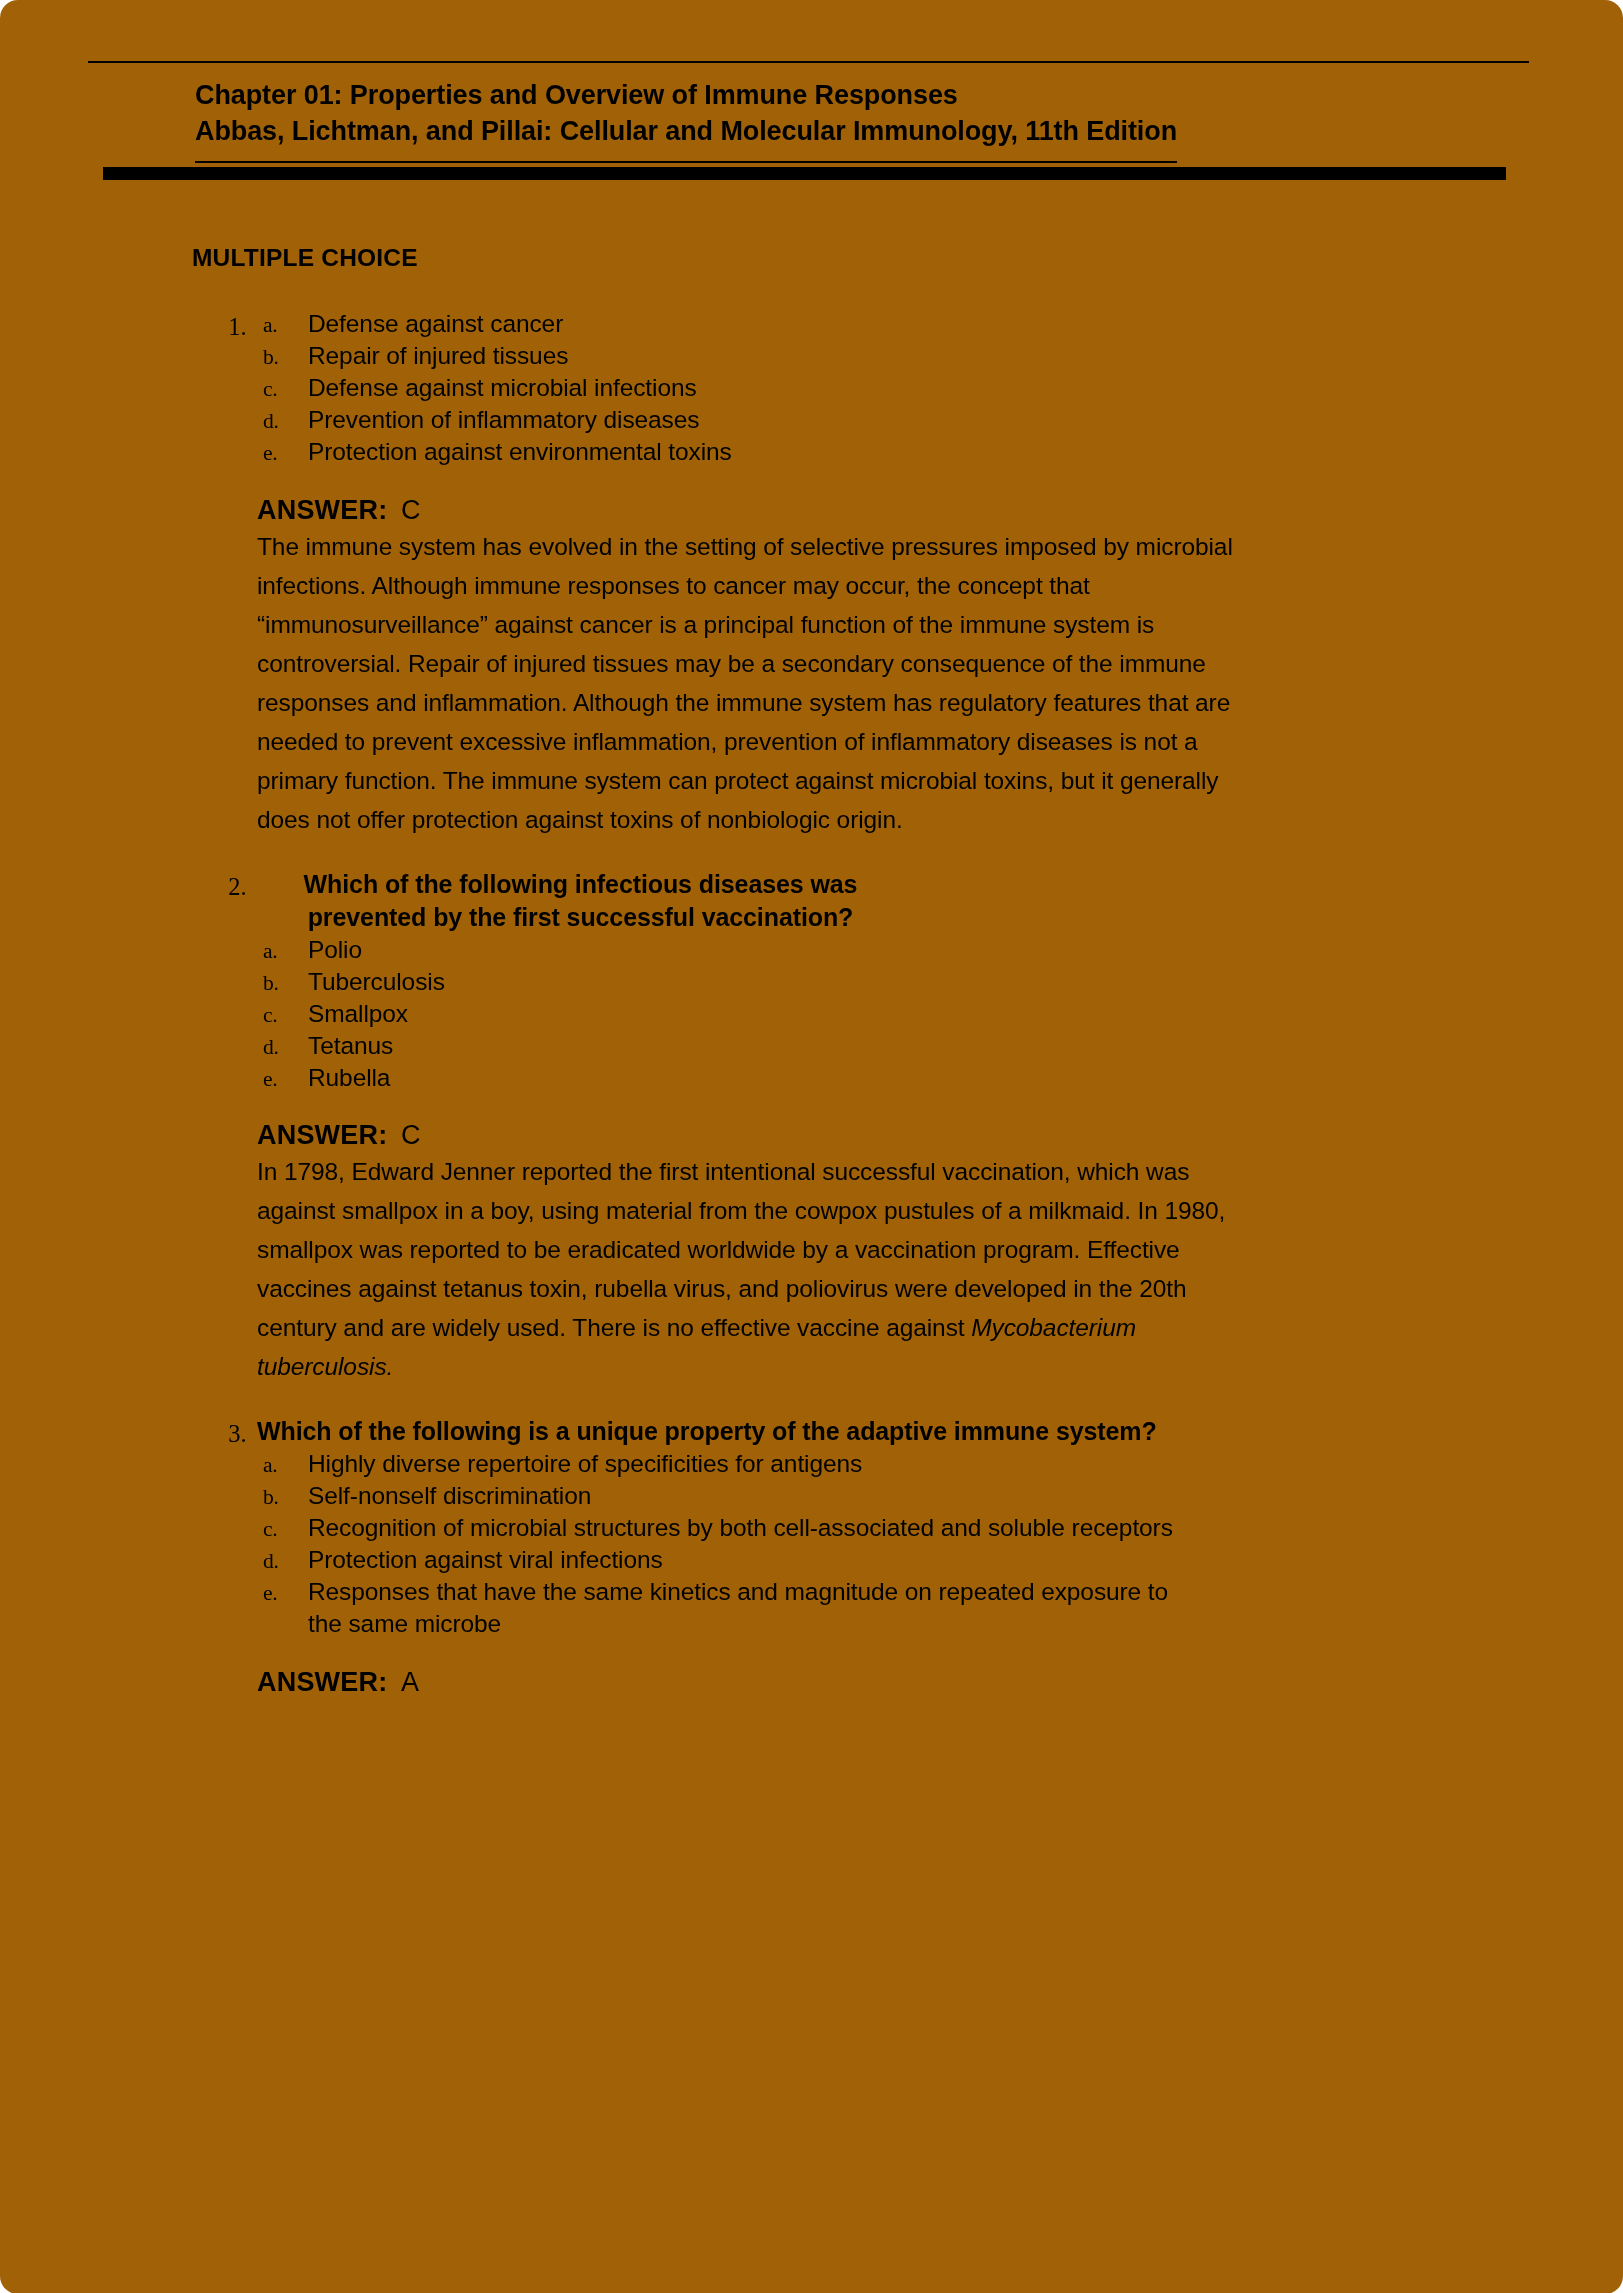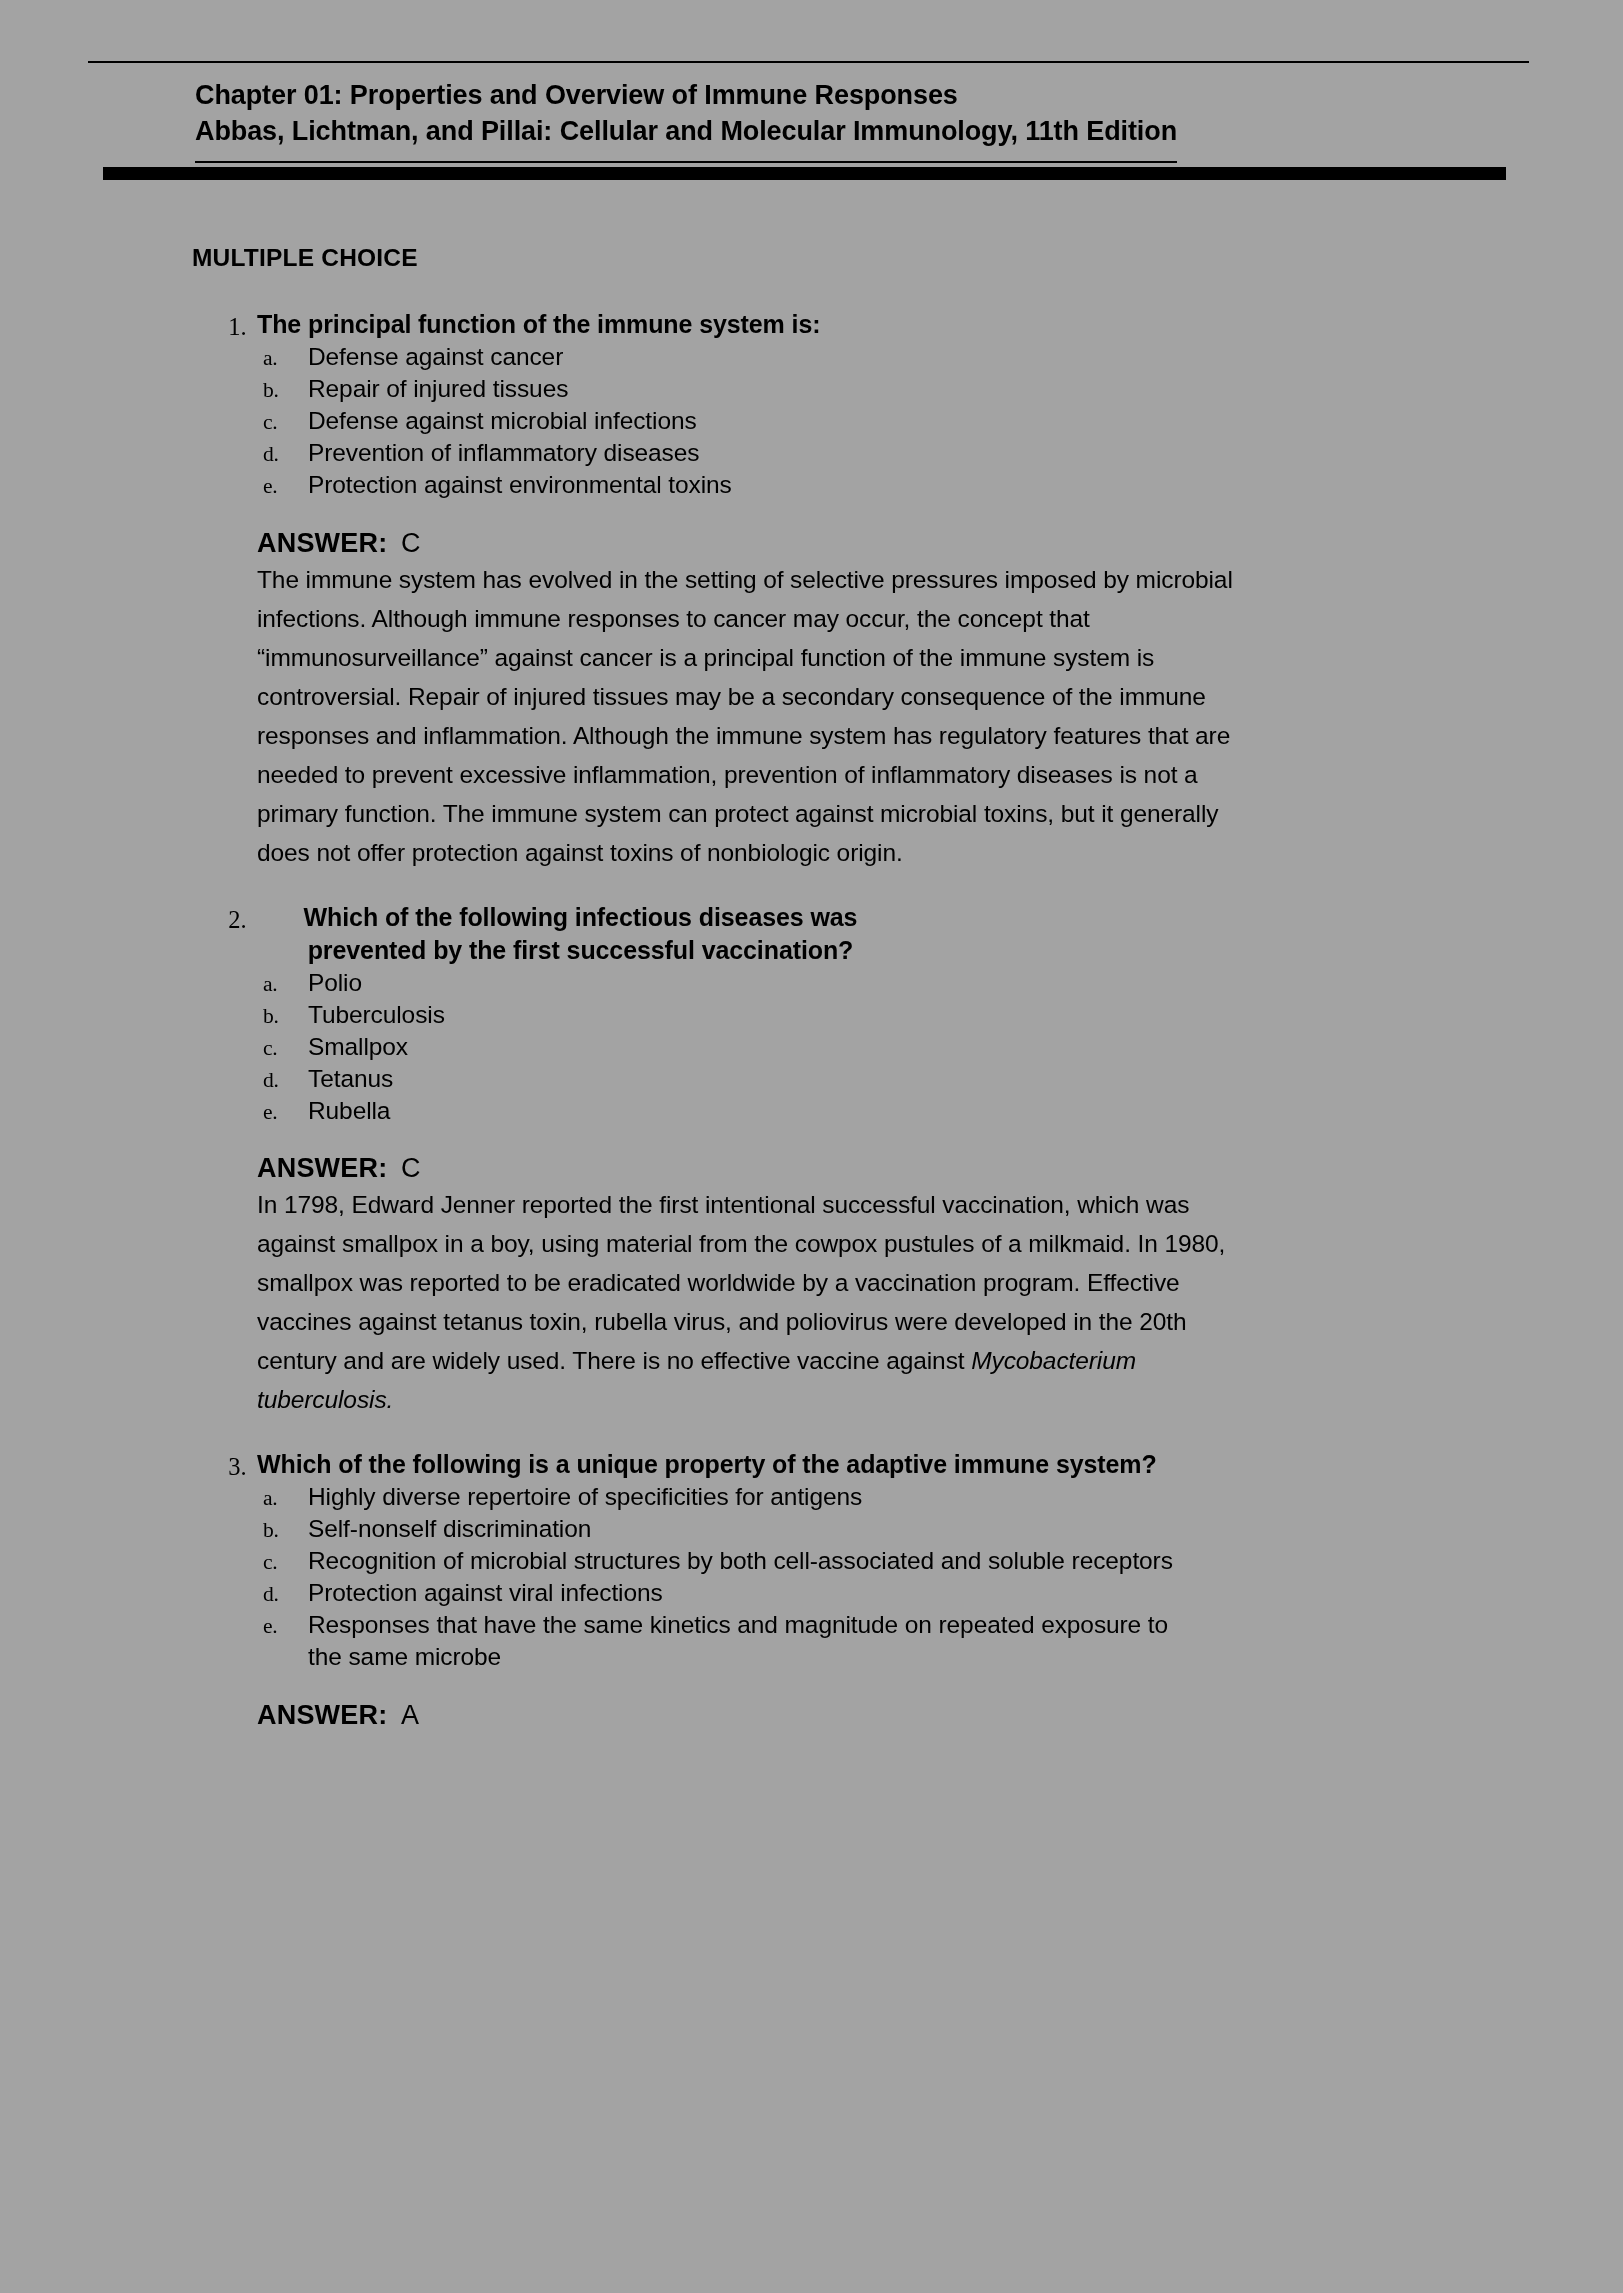--- a/index.html
+++ b/index.html
@@ -12,23 +12,24 @@
     height: 2294px;
     font-family: "Liberation Sans", sans-serif;
     color: #000000;
     -webkit-font-smoothing: antialiased;
   }
 
   .page {
     position: relative;
     width: 1623px;
     height: 2294px;
-    background: #a3a3a3;
+    background: #a16207;
     box-sizing: border-box;
     overflow: hidden;
+    border-radius: 18px;
   }
 
   
   .header-block {
     position: absolute;
     left: 88px;
     top: 61px;
     width: 1447px;
   }
   .header-rule-top {
@@ -169,21 +170,20 @@
   </div>
   <div class="header-bar"></div>
 
   <div class="content">
 
     <div class="section-title">MULTIPLE CHOICE</div>
 
     <div class="question-block" style="margin-top:35px;">
       <div class="q-row">
         <span class="q-number">1.</span>
-        <span class="q-stem">The principal function of the immune system is:</span>
       </div>
       <ul class="choices">
         <li class="choice">
           <span class="choice-letter">a.</span>
           <span class="choice-text">Defense against cancer</span>
         </li>
         <li class="choice">
           <span class="choice-letter">b.</span>
           <span class="choice-text">Repair of injured tissues</span>
         </li>

